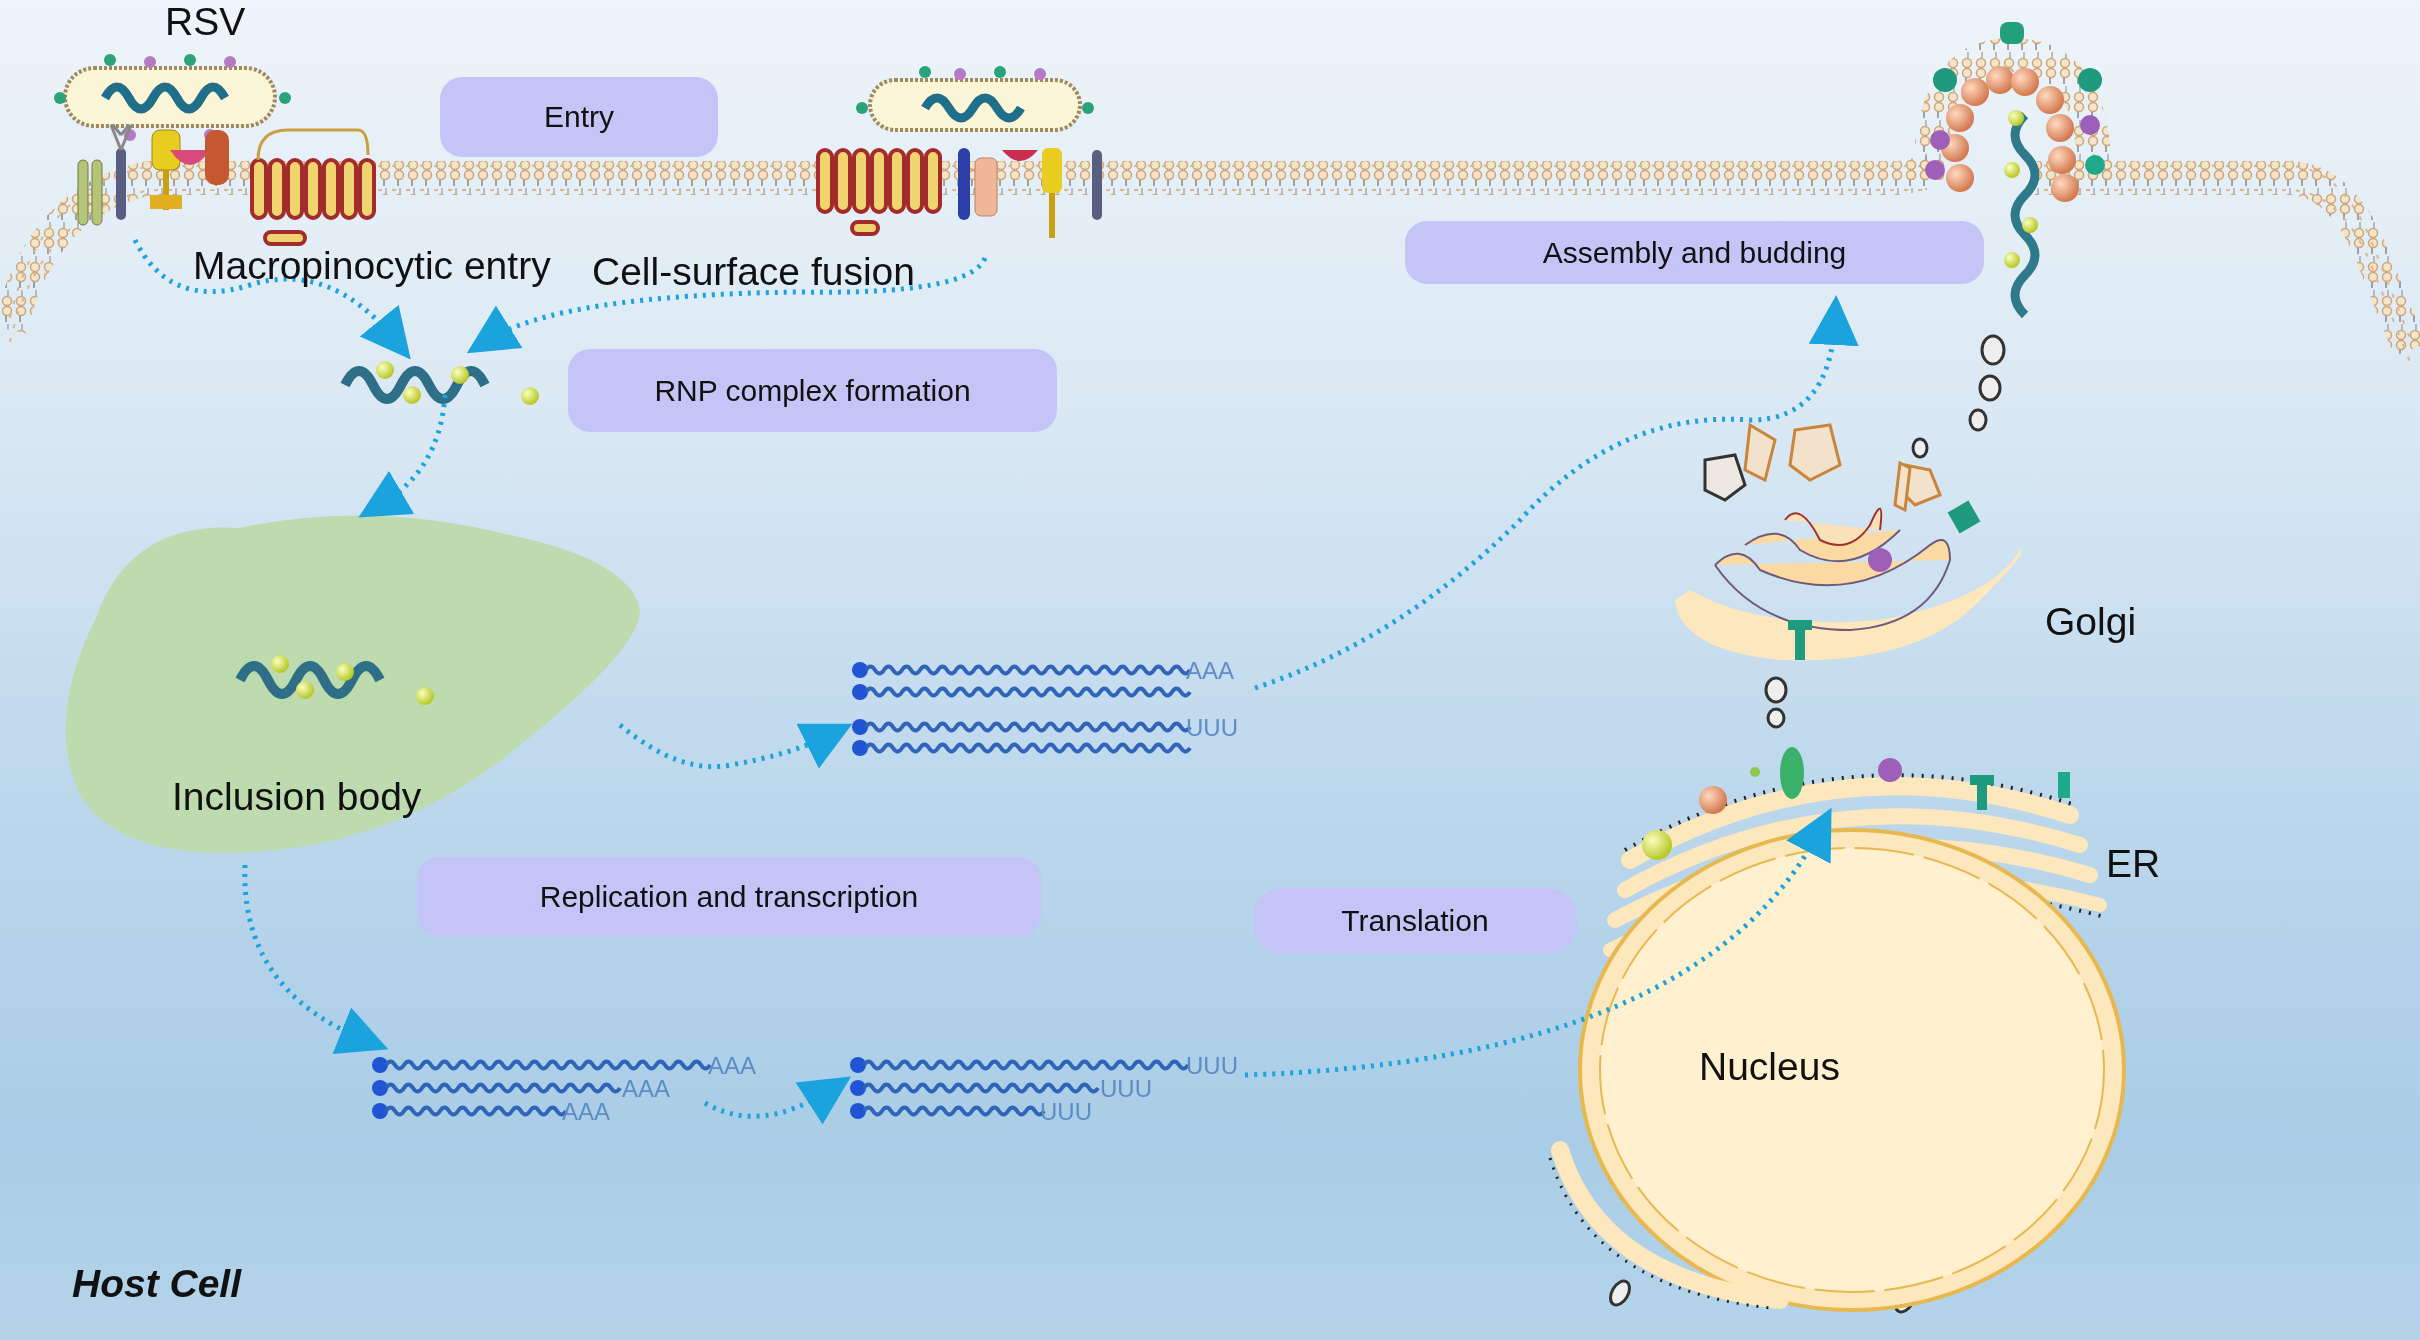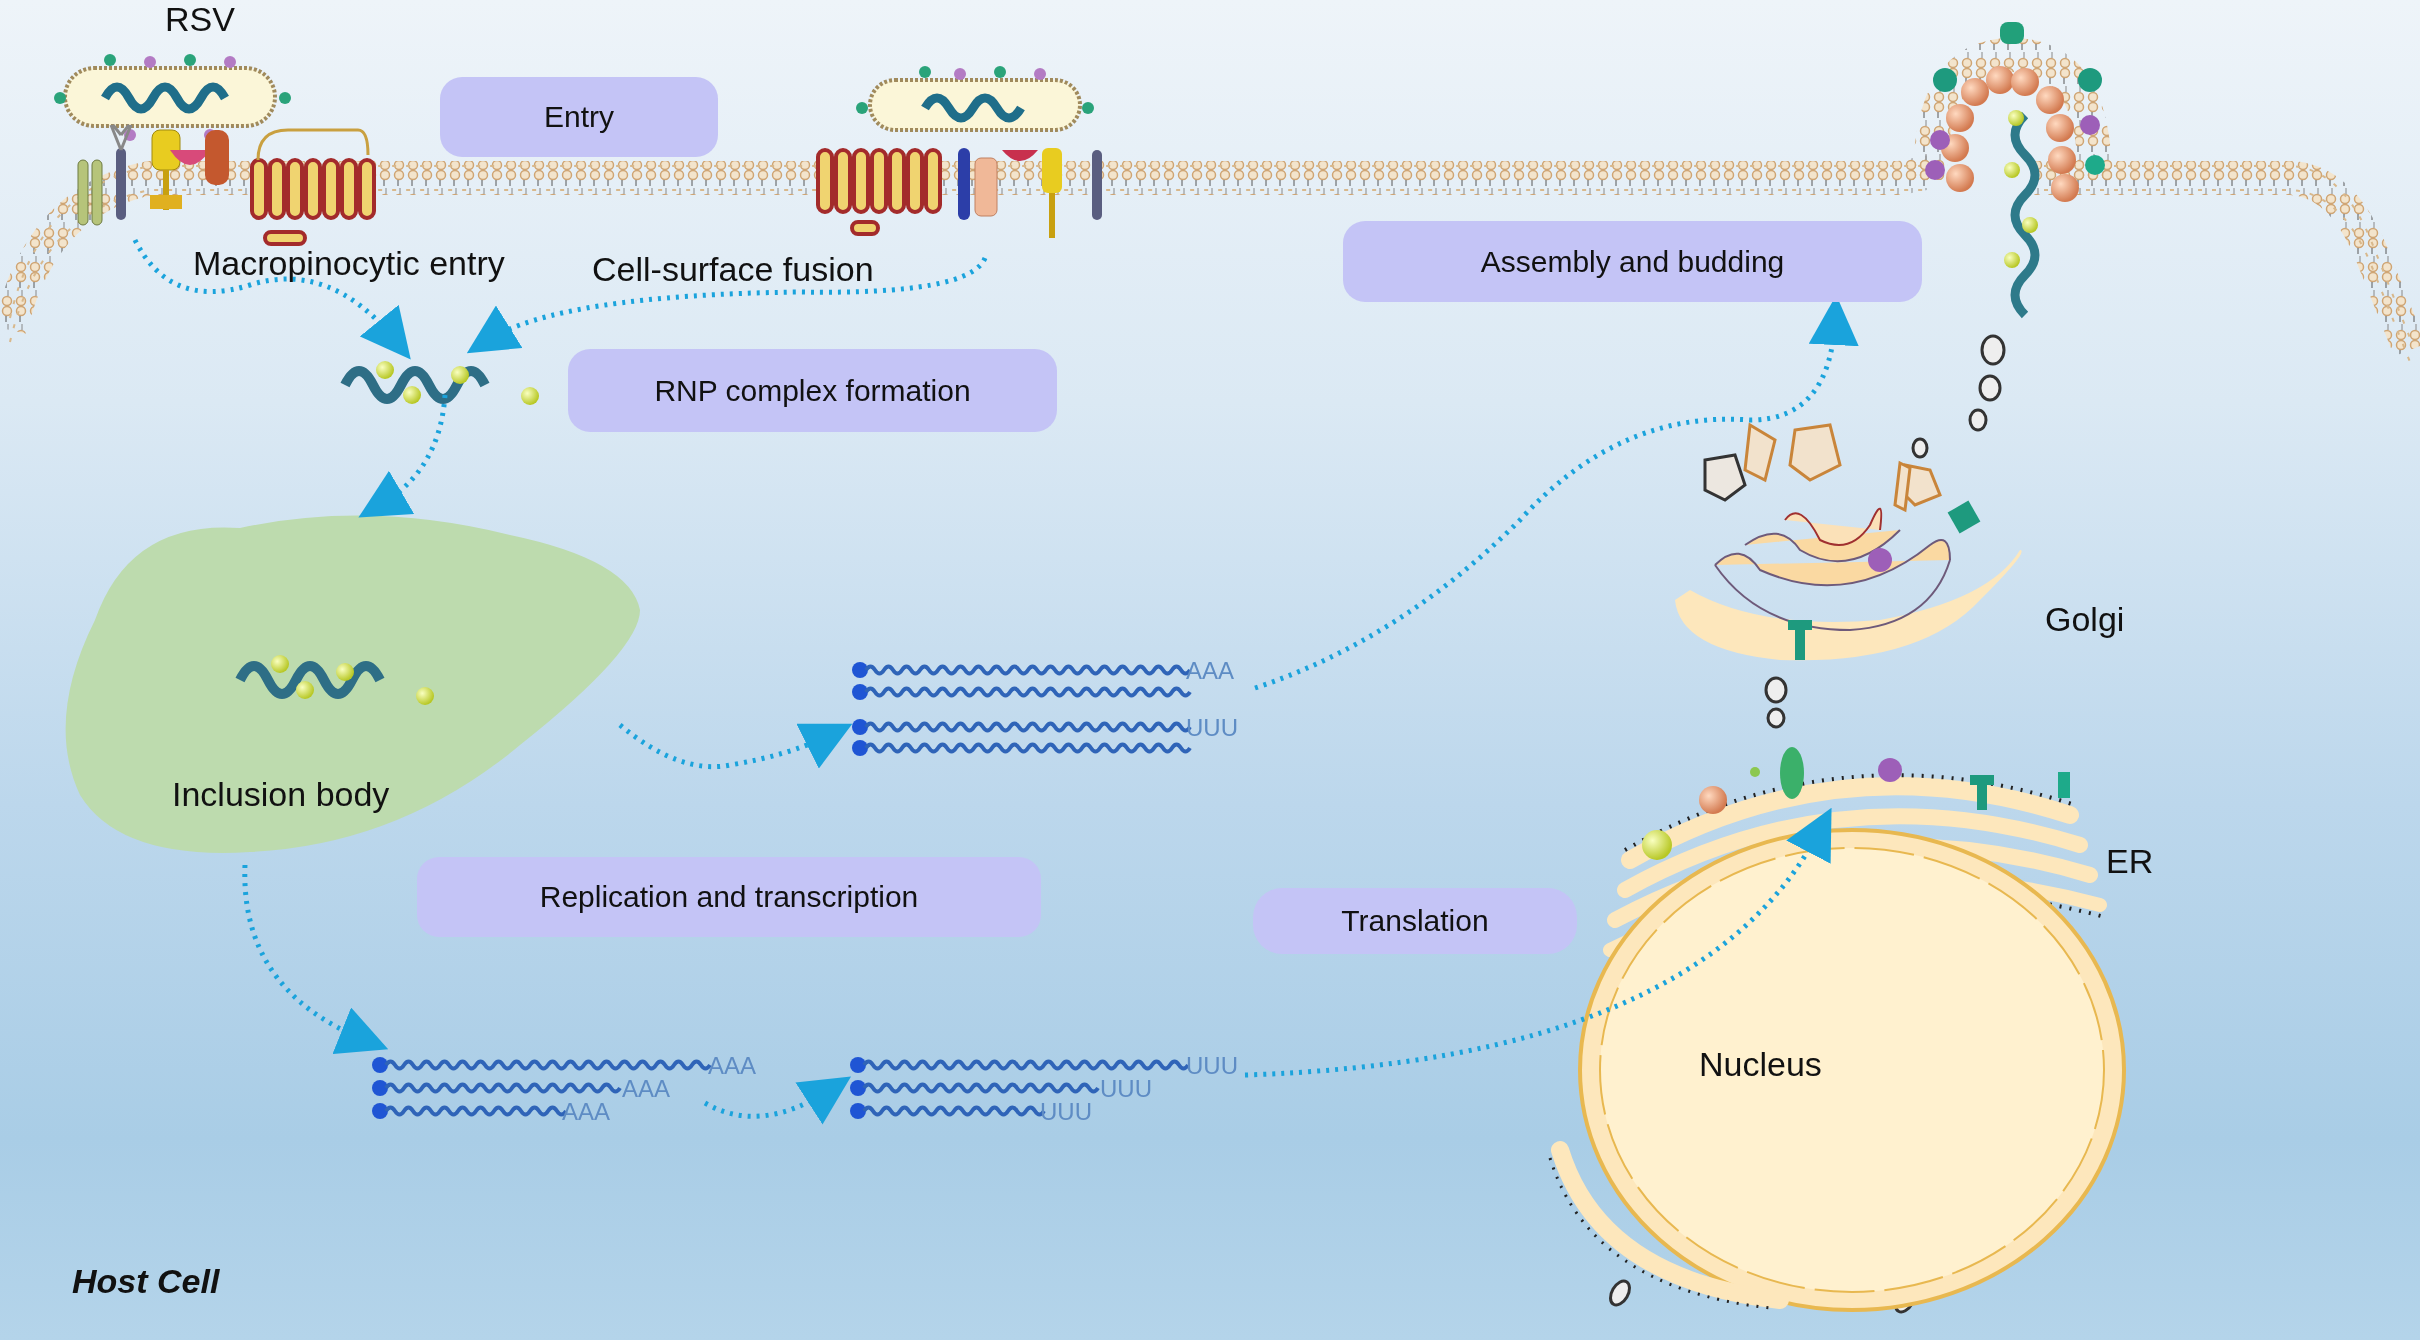--- a/index.html
+++ b/index.html
@@ -2,21 +2,21 @@
 <html><head>
 <meta charset="utf-8">
 <style>
   html, body { margin:0; padding:0; }
   body { width:2420px; height:1340px; overflow:hidden; font-family:"Liberation Sans", sans-serif; }
   #stage { position:relative; width:2420px; height:1340px;
     background: linear-gradient(180deg, #eef4f9 0%, #dbe9f4 30%, #bcd7ec 60%, #a9cde6 85%, #b4d4ea 100%); }
   svg { position:absolute; left:0; top:0; }
   .stage-box { position:absolute; background:#c4c4f6; border-radius:22px; display:flex; align-items:center; justify-content:center;
     font-size:30px; color:#111; }
-  .lbl { position:absolute; font-size:34px; color:#111; white-space:nowrap; }
+  .lbl { position:absolute; font-size:39px; color:#111; white-space:nowrap; }
   .lbl-bold { font-weight:bold;font-style:italic; }
   .tail { font-size:24px; fill:#5e8cc4; font-family:"Liberation Sans", sans-serif; }
 </style>
 </head>
 <body>
 
 <div id="stage">
 
 <svg width="2420" height="1340" viewBox="0 0 2420 1340">
   <defs>
@@ -247,21 +247,21 @@
     <path d="M1245,1075 Q1700,1060 1820,830"></path>
   </g>
 </svg>
 
 <div class="stage-box" style="left:440px;top:77px;width:278px;height:80px;">
       <span>Entry</span>
     </div>
 <div class="stage-box" style="left:568px;top:349px;width:489px;height:83px;text-align:center;">
       <span>RNP complex formation</span>
     </div>
-<div class="stage-box" style="left:1343px;top:221px;width:579px;height:81px;">
+<div class="stage-box" style="left:1405px;top:221px;width:579px;height:63px;">
       <span>Assembly and budding</span>
     </div>
 <div class="stage-box" style="left:417px;top:857px;width:624px;height:80px;">
       <span>Replication and transcription</span>
     </div>
 <div class="stage-box" style="left:1253px;top:888px;width:324px;height:66px;border-radius:29px;">
       <span>Translation</span>
     </div>
 
 <div class="lbl" style="left:165px;top:0px;">RSV</div>

